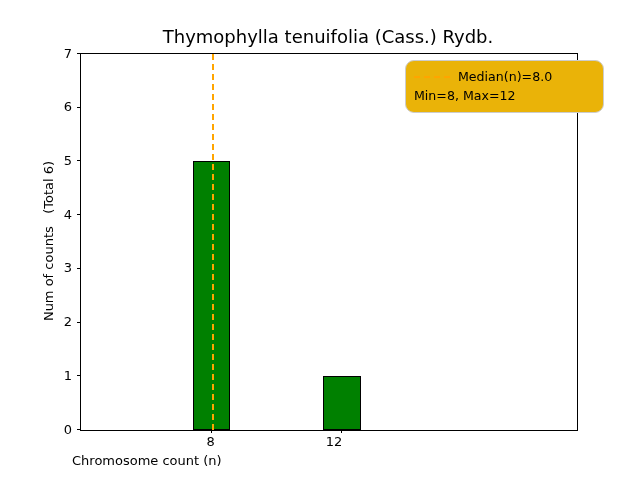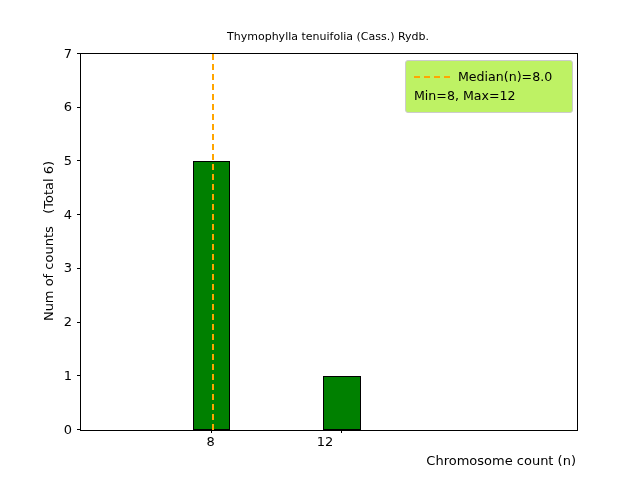--- a/index.html
+++ b/index.html
@@ -21,21 +21,21 @@
     background: #ffffff;
   }
 
   
   #chart-title {
     position: absolute;
     left: 80px;
     top: 28px;
     width: 496px;
     text-align: center;
-    font-size: 11px;
+    font-size: 18px;
     line-height: 18px;
     color: #000000;
     white-space: nowrap;
   }
 
   
   #plot-area {
     position: absolute;
     left: 80px;
     top: 53px;
@@ -100,24 +100,24 @@
     top: 434px;
     font-size: 13px;
     line-height: 15px;
     text-align: center;
     white-space: nowrap;
   }
 
   
   #xlabel {
     position: absolute;
-    left: 80px;
+    left: 72px;
     top: 453px;
     width: 496px;
-    text-align: right;
+    text-align: left;
     font-size: 13px;
     line-height: 15px;
     white-space: nowrap;
   }
   #ylabel {
     position: absolute;
     left: 0;
     top: 0;
     width: 376px;
     height: 18px;
@@ -127,25 +127,25 @@
     font-size: 13px;
     line-height: 18px;
     white-space: pre;
   }
 
   
   #legend {
     position: absolute;
     left: 405px;
     top: 60px;
-    width: 168px;
+    width: 199px;
     box-sizing: border-box;
     border: 1px solid #cccccc;
-    border-radius: 3px;
-    background: #bef264;
+    border-radius: 9px;
+    background: #eab308;
     padding: 6px 8px 7px 8px;
   }
   .legend-row {
     display: flex;
     align-items: center;
     height: 19px;
   }
   #legend-sample {
     width: 36px;
     height: 0;
@@ -194,21 +194,21 @@
       <div class="ytick-label" style="left: 56px; right: auto; width: 16px; top: 153.929px;">5</div>
       <div class="ytick-mark" style="top: 106.714px;"></div>
       <div class="ytick-label" style="left: 56px; right: auto; width: 16px; top: 100.214px;">6</div>
       <div class="ytick-mark" style="top: 53px;"></div>
       <div class="ytick-label" style="left: 56px; right: auto; width: 16px; top: 46.5px;">7</div>
     </div>
   <div id="x-axis-ticks">
       <div class="xtick-mark" style="left: 210.526px;"></div>
       <div class="xtick-label" style="left: 190.526px; width: 40px;">8</div>
       <div class="xtick-mark" style="left: 341.053px;"></div>
-      <div class="xtick-label" style="left: 305px; width: 40px;">12</div>
+      <div class="xtick-label" style="left: 314px; width: 40px;">12</div>
     </div>
 
   <div id="xlabel">Chromosome count (n)</div>
 
   <div id="ylabel">Num of counts   (Total 6)</div>
 
   <div id="legend">
     <div class="legend-row">
       <span id="legend-sample"></span>
       <span class="legend-text">Median(n)=8.0</span>

